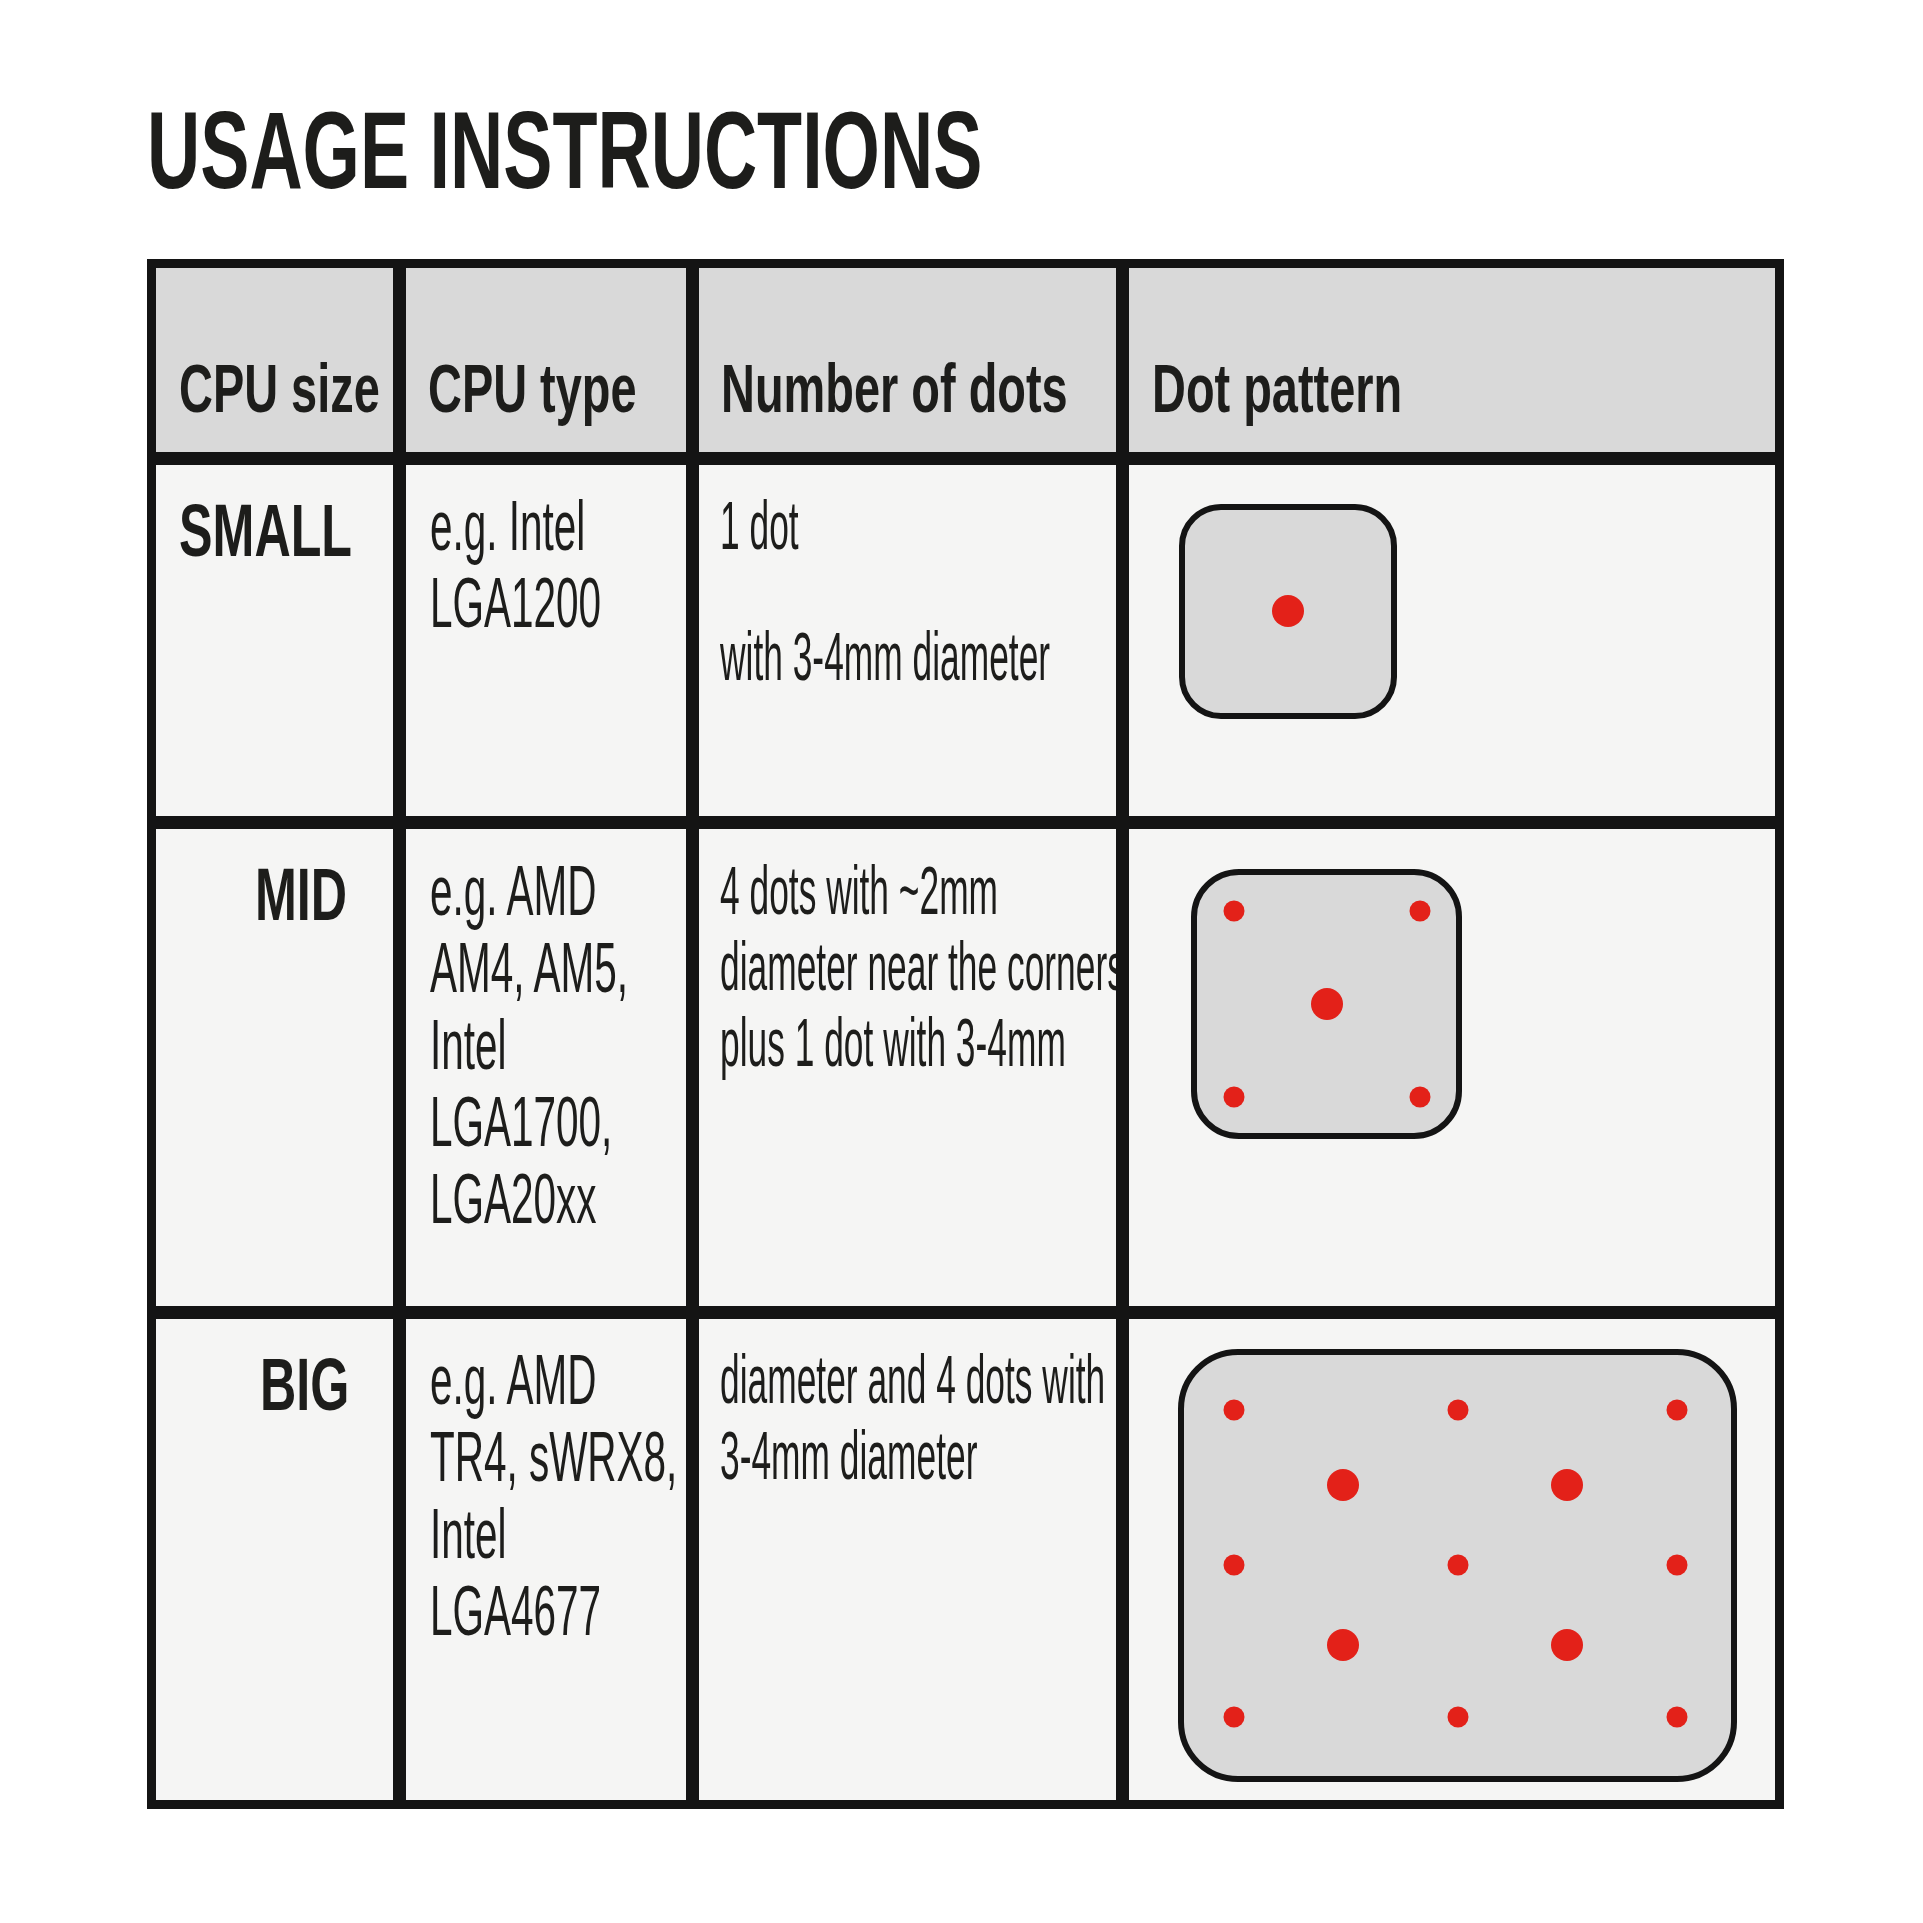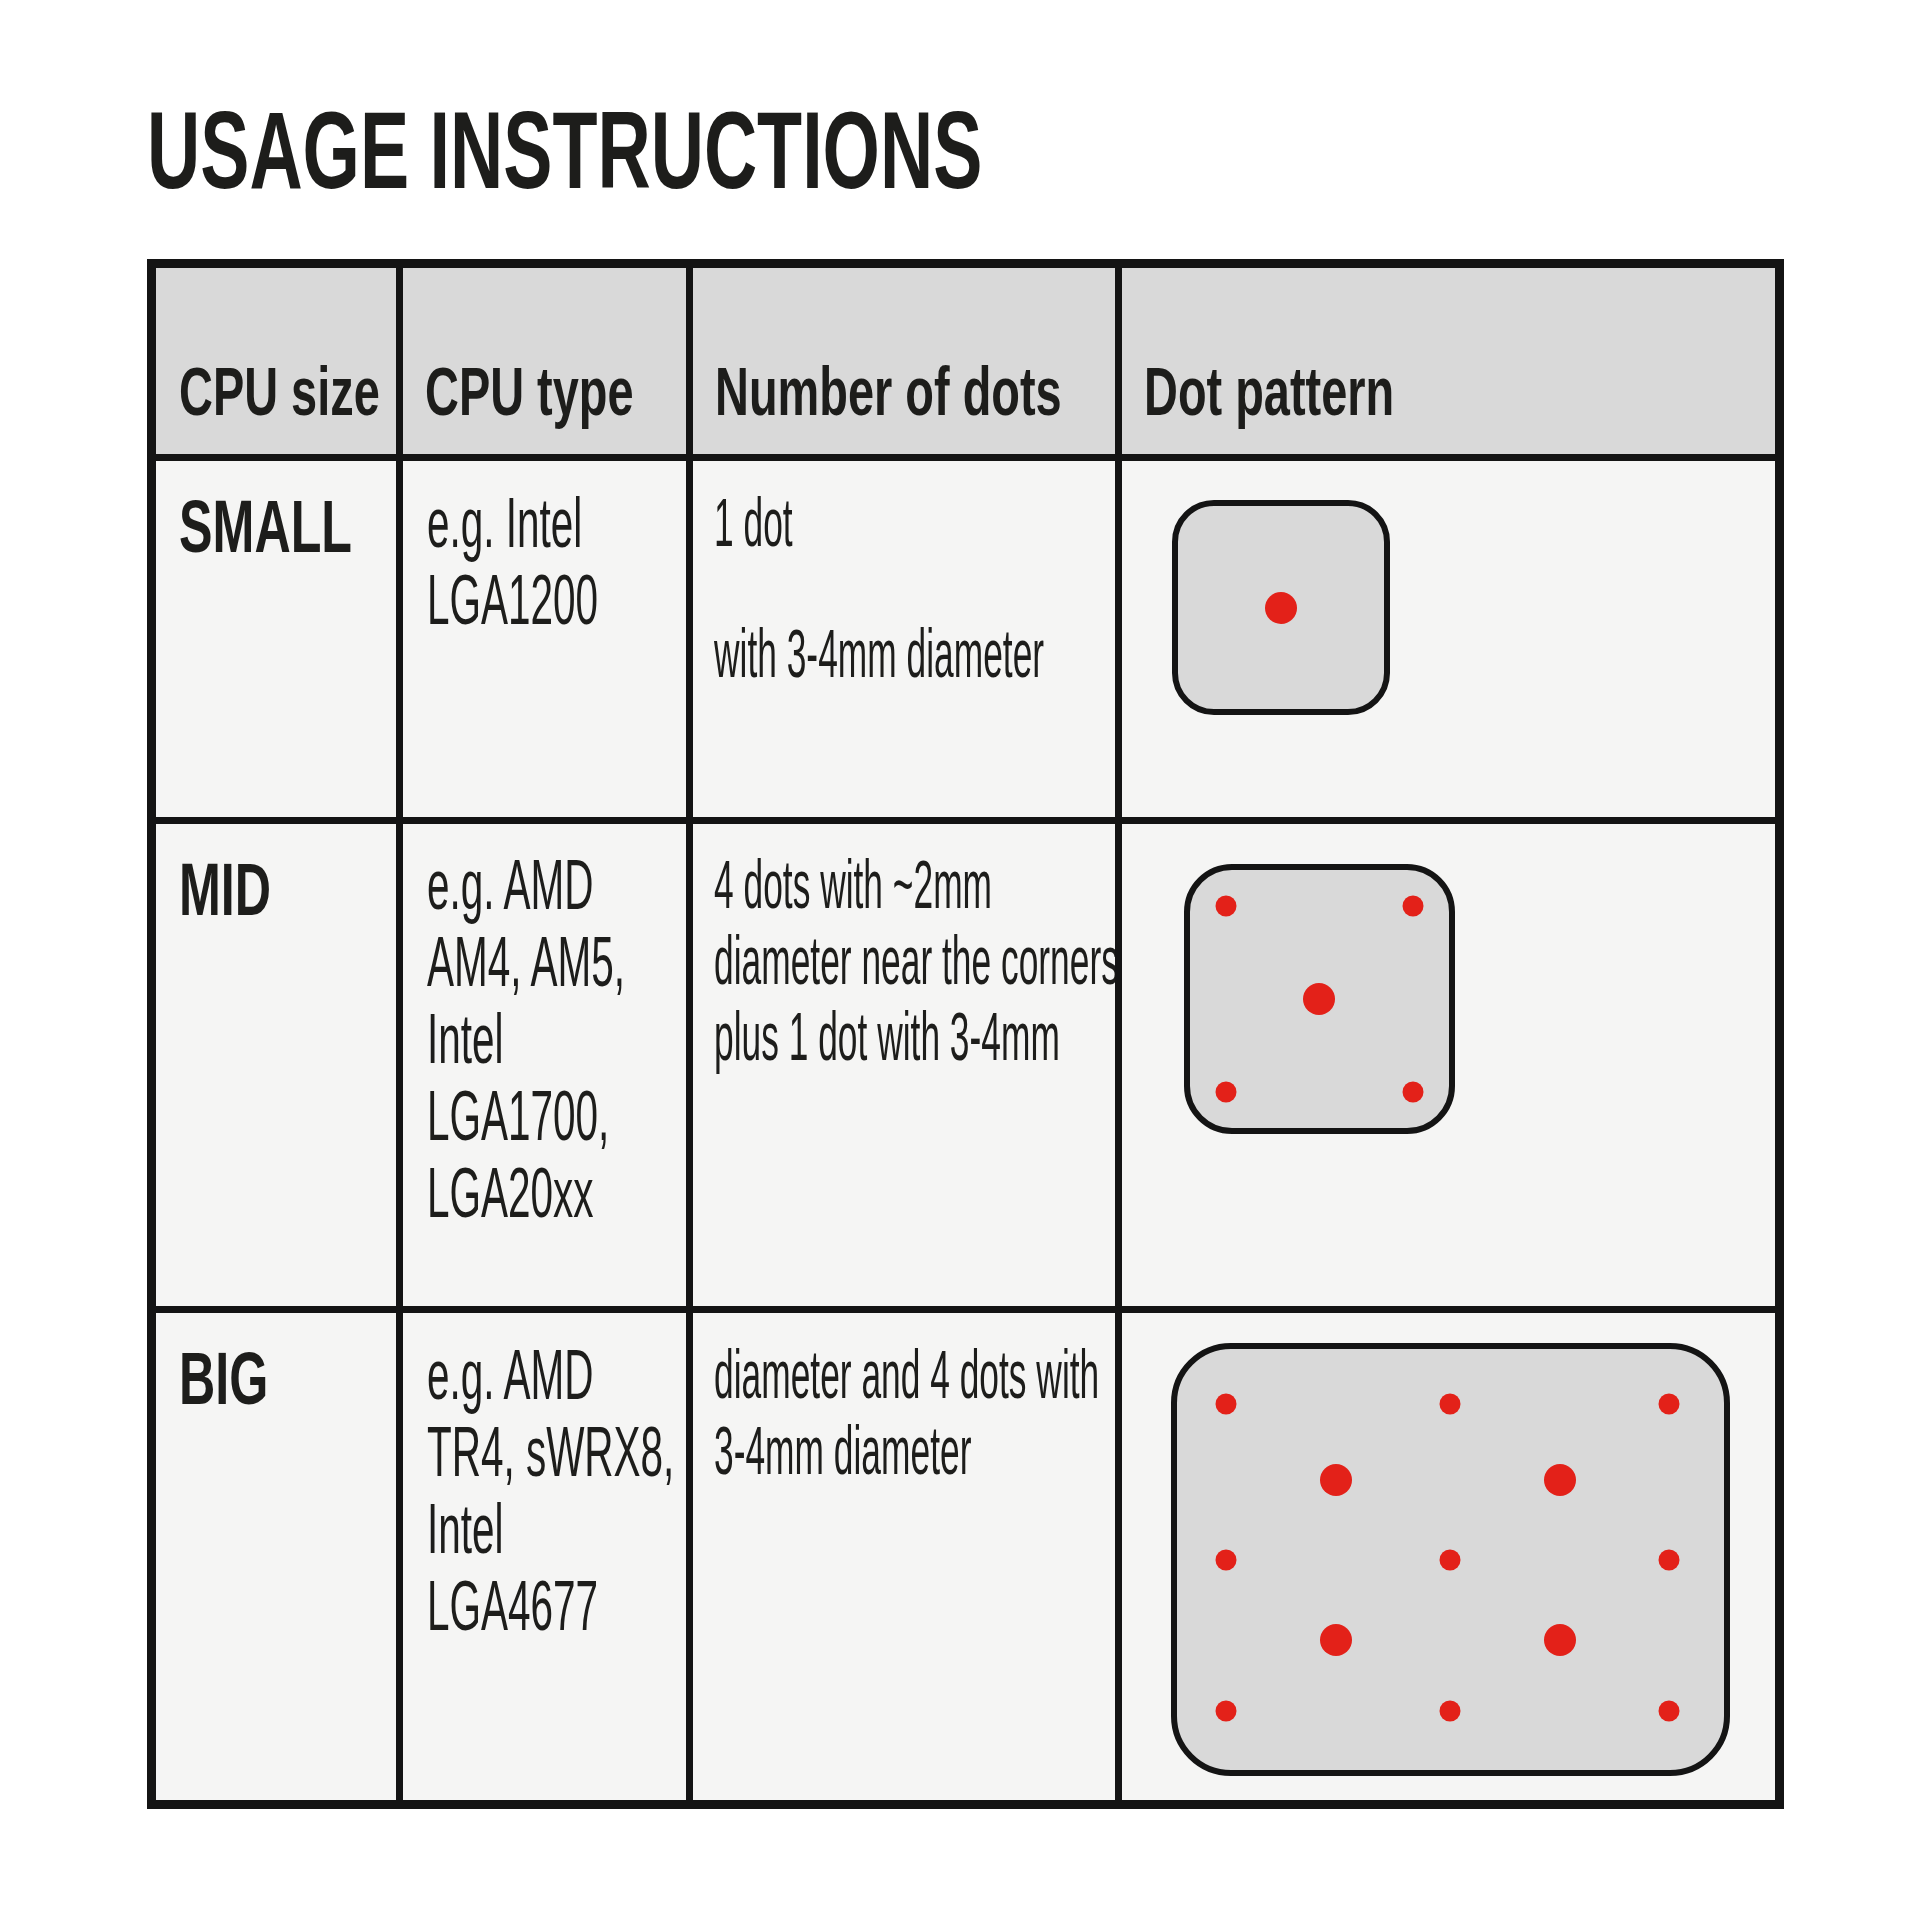--- a/index.html
+++ b/index.html
@@ -31,34 +31,34 @@
     position:absolute;left:147px;top:95px;margin:0;
     font-size:110px;font-weight:700;line-height:1;
   }
 
   .tbl{
     position:absolute;left:147px;top:259px;width:1637px;height:1550px;
     background:var(--line);border:9px solid var(--line);
     display:grid;
     grid-template-columns:325fr 384fr 573fr 886fr;
     grid-template-rows:254fr 485fr 658fr 664fr;
-    gap:7px;
+    gap:13px;
   }
   .cell{min-width:0;min-height:0;overflow:hidden}
 
   .hcell{
     background:var(--header-bg);
     display:flex;align-items:flex-end;
     padding:0 0 28.6px 22.5px;
     font-size:69px;font-weight:700;line-height:1;
   }
   .lcell{
     background:var(--cell-bg);
     padding:24px 0 0 22.5px;
-    font-size:75px;font-weight:700;line-height:1.1;
+    font-size:75px;font-weight:700;line-height:1.1;text-align:right;
   }
   .tcell{background:var(--cell-bg);padding:22.5px 0 0 24px}
   .type{font-size:71px}
   .type .ln{line-height:77px}
   .dots{font-size:68px;padding-left:21px}
   .dots .ln{line-height:76px}
   .gap{margin-top:55px}
 
   .pcell{background:var(--cell-bg)}
   .pbox{

